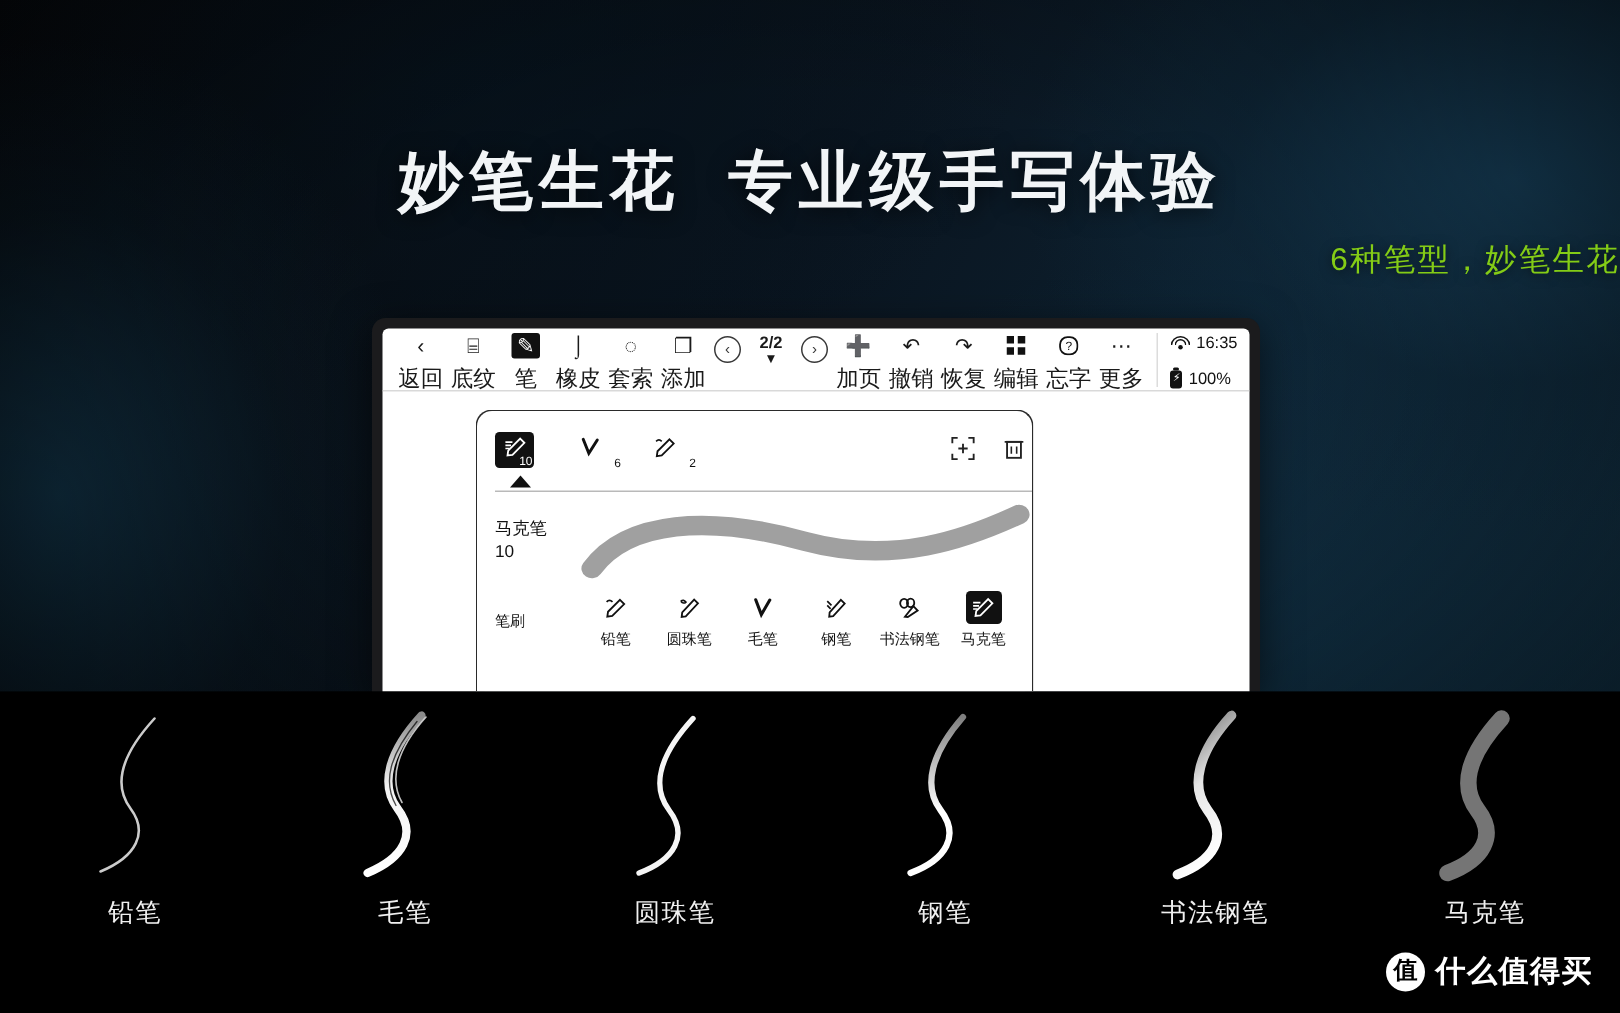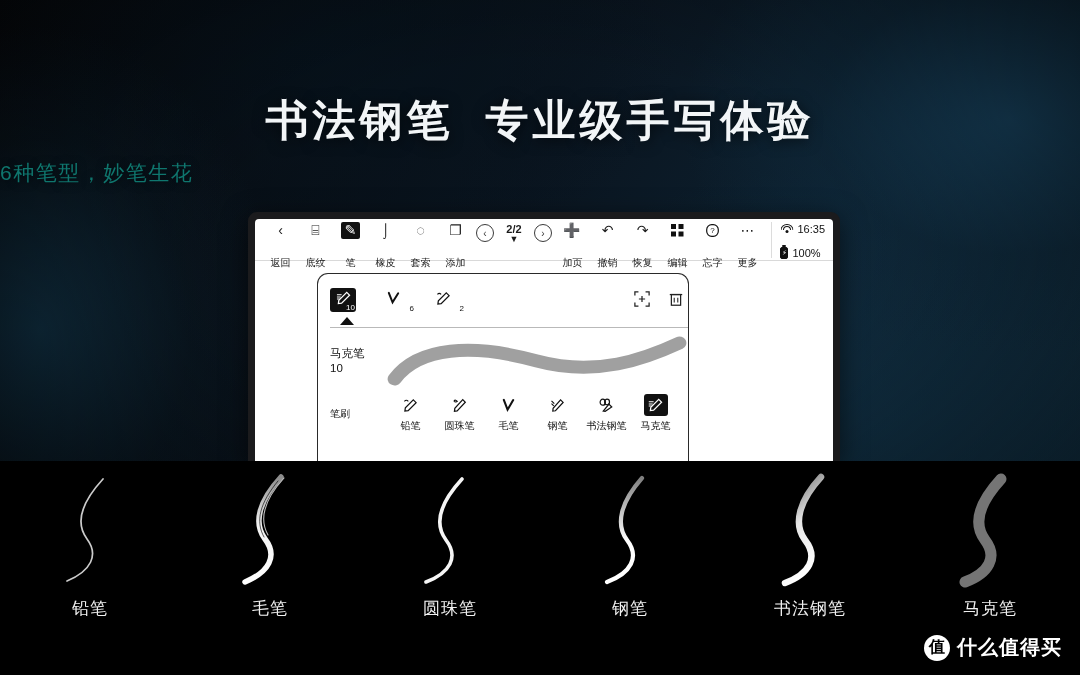--- a/index.html
+++ b/index.html
@@ -38,22 +38,22 @@
     text-align: center;
     color: #f2f5f7;
     font-size: 43px;
     font-weight: bold;
     letter-spacing: 4px;
     white-space: pre;
     text-shadow: 0 2px 14px rgba(0,0,0,0.7);
   }
   #subhead {
     position: absolute; left: 0; top: 159px; width: 1080px;
-    text-align: left;
-    color: #0f766e;
+    text-align: right;
+    color: #84cc16;
     font-size: 21px;
     letter-spacing: 1.5px;
     text-shadow: 0 1px 8px rgba(0,0,0,0.6);
   }
 
   
   #tablet {
     position: absolute;
     left: 248px; top: 212px;
     width: 592px; height: 249px;
@@ -88,21 +88,21 @@
   .titem .gi {
     height: 17px; line-height: 17px;
     font-size: 14px; color: #1a1a1a;
     display: flex; align-items: center; justify-content: center;
   }
   .titem.sel .gi {
     background: #111; color: #fff;
     width: 19px; height: 17px; border-radius: 2px;
   }
   .titem .tl {
-    font-size: 10px; color: #1a1a1a; margin-top: 17px;
+    font-size: 15px; color: #1a1a1a; margin-top: 4px;
     white-space: nowrap;
   }
   .pagenav {
     display: flex; align-items: center; gap: 5px;
     margin: 0 3px; padding-top: 1px;
   }
   .circbtn {
     width: 18px; height: 18px; border-radius: 50%;
     border: 1.3px solid #3b3b3b;
     display: flex; align-items: center; justify-content: center;
@@ -267,21 +267,21 @@
 </style>
 </head>
 <body>
 
 <div id="page">
 
   <div id="hero">
     <div id="hero-vignette"></div>
   </div>
 
-  <div id="headline">书法钢笔  专业级手写体验</div>
+  <div id="headline">妙笔生花  专业级手写体验</div>
   <div id="subhead">6种笔型，妙笔生花</div>
 
   <div id="tablet">
     <div id="screen">
 
       <div id="toolbar">
 
         <div class="tgroup">
           <div class="titem">
             <span class="gi">‹</span>

